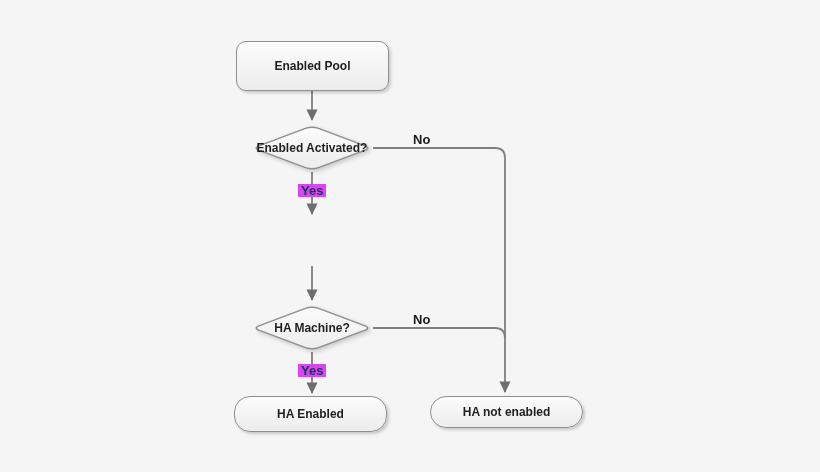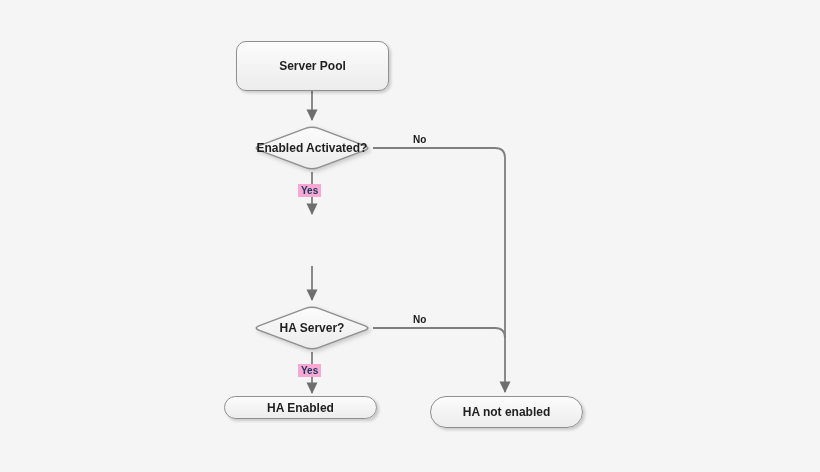--- a/index.html
+++ b/index.html
@@ -46,27 +46,27 @@
     left:0;top:0;
     filter:drop-shadow(2px 2px 2px rgba(0,0,0,0.18));
   }
   .node.diamond .node-label{
     position:relative;
     z-index:1;
   }
   .edge-label{
     position:absolute;
     font-weight:bold;
-    font-size:10px;
+    font-size:13px;
     color:#1a1a1a;
     line-height:13px;
   }
   .edge-label.yes{
     color:#17365d;
-    background:#f9a8d4;
+    background:#d946ef;
     padding:0 3px;
     text-align:left;
   }
 </style>
 </head>
 <body>
 
 <div class="canvas">
 
   <svg class="connectors" viewBox="0 0 820 472" xmlns="http://www.w3.org/2000/svg">
@@ -79,21 +79,21 @@
       <path d="M312,91 V120" marker-end="url(#arrow)"></path>
       <path d="M312,172 V214" marker-end="url(#arrow)"></path>
       <path d="M373,148 H495 Q505,148 505,158 V392" marker-end="url(#arrow)"></path>
       <path d="M312,266 V300" marker-end="url(#arrow)"></path>
       <path d="M312,352 V393" marker-end="url(#arrow)"></path>
       <path d="M373,328 H495 Q505,328 505,338"></path>
     </g>
   </svg>
 
   <div class="node rect" style="left:236px;top:41px;width:153px;height:50px;">
-    <span class="node-label">Server Pool</span>
+    <span class="node-label">Enabled Pool</span>
   </div>
 
   <div class="node diamond" style="left:251px;top:124px;width:122px;height:48px;">
     <svg width="122" height="48" viewBox="0 0 122 48">
       <defs>
         <linearGradient id="dg1" x1="0" y1="0" x2="0" y2="1">
           <stop offset="0" stop-color="#fcfcfc"></stop>
           <stop offset="1" stop-color="#ececec"></stop>
         </linearGradient>
       </defs>
@@ -108,24 +108,24 @@
     <svg width="122" height="48" viewBox="0 0 122 48">
       <defs>
         <linearGradient id="dg2" x1="0" y1="0" x2="0" y2="1">
           <stop offset="0" stop-color="#fcfcfc"></stop>
           <stop offset="1" stop-color="#ececec"></stop>
         </linearGradient>
       </defs>
       <path d="M8.5,21.6 L54.5,4.4 Q61,2 67.5,4.4 L113.5,21.6 Q120,24 113.5,26.4
                L67.5,43.6 Q61,46 54.5,43.6 L8.5,26.4 Q2,24 8.5,21.6 Z" fill="url(#dg2)" stroke="#8f8f8f" stroke-width="1.5"></path>
     </svg>
-    <span class="node-label">HA Server?</span>
+    <span class="node-label">HA Machine?</span>
   </div>
 
-  <div class="node pill" style="left:224px;top:396px;width:153px;height:23px;">
+  <div class="node pill" style="left:234px;top:396px;width:153px;height:36px;">
     <span class="node-label">HA Enabled</span>
   </div>
 
   <div class="node pill" style="left:430px;top:396px;width:153px;height:32px;align-items:center;">
     <span class="node-label">HA not enabled</span>
   </div>
 
   <div class="edge-label yes" style="left:298px;top:184px;">Yes</div>
   <div class="edge-label" style="left:413px;top:133px;">No</div>
   <div class="edge-label yes" style="left:298px;top:364px;">Yes</div>

